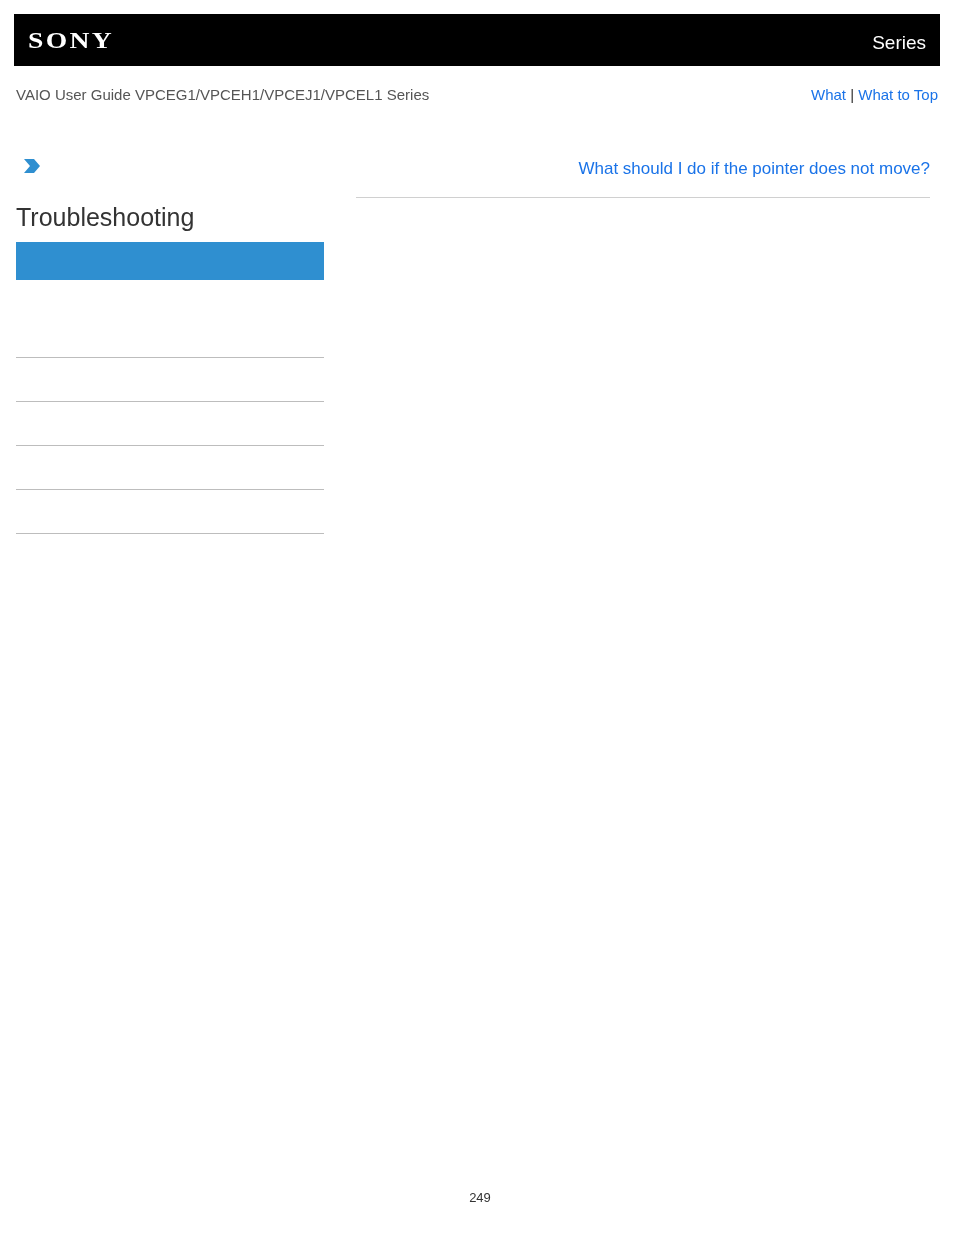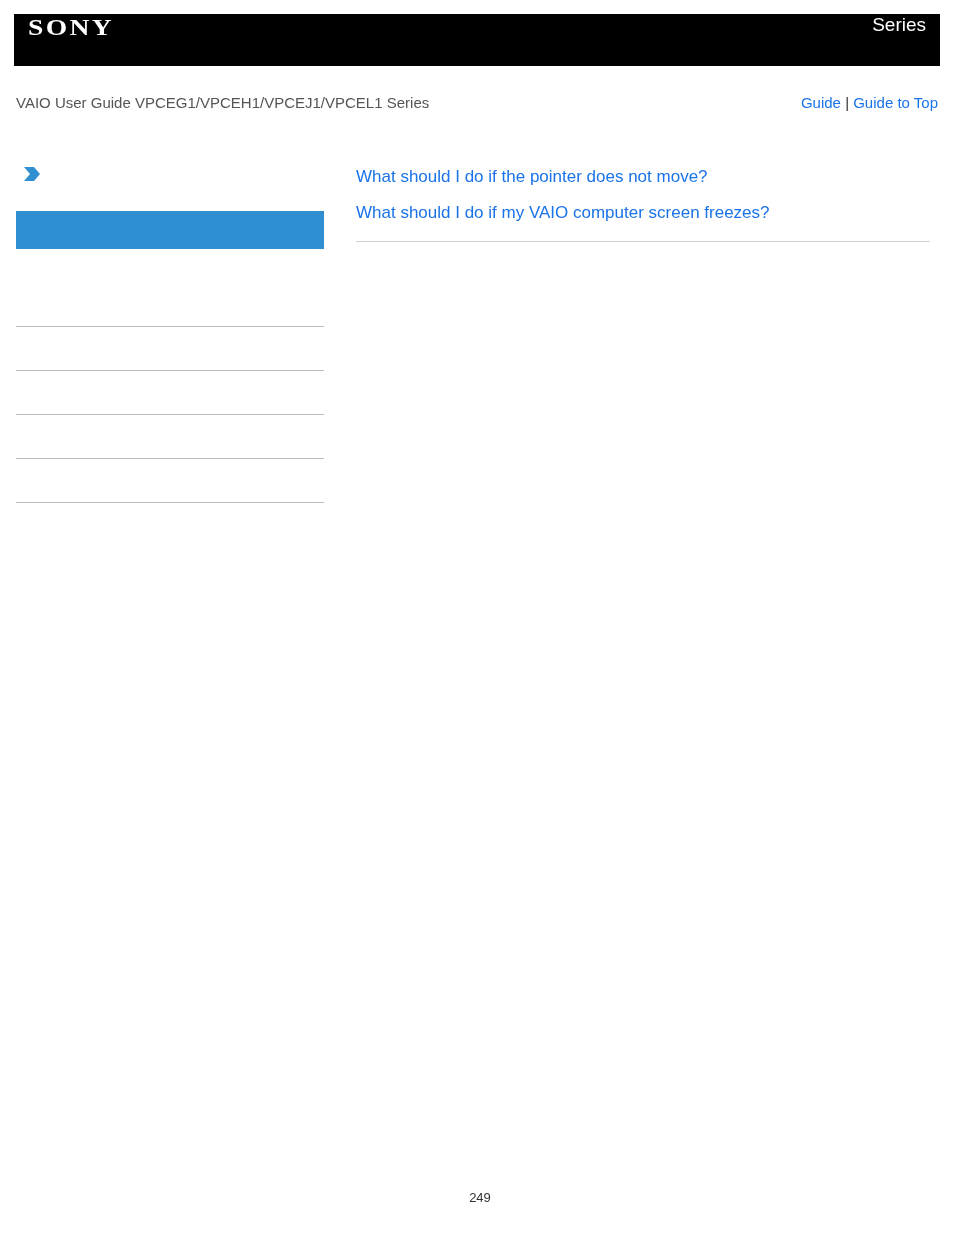--- a/index.html
+++ b/index.html
@@ -12,43 +12,43 @@
     position: relative;
     min-height: 1235px;
   }
   .page-wrap {
     padding: 14px 14px 0 14px;
   }
   .topbar {
     background: #000000;
     height: 52px;
     display: flex;
-    align-items: flex-start;
+    align-items: flex-end;
     justify-content: space-between;
-    padding: 0 14px;
+    padding: 12px 14px;
   }
   .sony-logo {
     color: #ffffff;
     font-weight: 800;
     font-size: 24px;
     letter-spacing: 2px;
     font-family: "Times New Roman", serif;
     transform: scaleX(1.15);
     transform-origin: left center;
   }
   .search-link {
     color: #ffffff;
     font-size: 19px;
     text-decoration: none;
   }
   .subhead {
     display: flex;
     justify-content: space-between;
     align-items: center;
-    padding: 28px 2px 12px 2px;
+    padding: 20px 2px 12px 2px;
     font-size: 15px;
   }
   .subhead-left {
     color: #555555;
   }
   .subhead-right {
     font-size: 15px;
   }
   .subhead-right a { color: #1a73e8; text-decoration: none; }
   .subhead-right .sep { color: #333; }
@@ -87,20 +87,21 @@
     border-bottom: 1px solid #bdbdbd;
     height: 44px;
   }
   .right-col {
     flex: 1;
     padding-left: 32px;
     padding-right: 10px;
   }
   .faq-list {
     list-style: none;
+    text-align: right;
   }
   .faq-list li {
     margin-bottom: 16px;
   }
   .faq-list a {
     color: #1a73e8;
     text-decoration: none;
     font-size: 17px;
   }
   .content-divider {
@@ -129,46 +130,46 @@
 <div class="page-wrap">
 
   <div class="topbar">
     <div class="sony-logo">SONY</div>
     <a href="#" class="search-link">Series</a>
   </div>
 
   <div class="subhead">
     <div class="subhead-left">VAIO User Guide VPCEG1/VPCEH1/VPCEJ1/VPCEL1 Series</div>
     <div class="subhead-right">
-      <a href="#">Guide</a><span class="sep"> | </span><a href="#">Guide to Top</a>
+      <a href="#">What</a><span class="sep"> | </span><a href="#">What to Top</a>
     </div>
   </div>
 
   <div class="main">
 
     <div class="left-col">
       <div class="chevron-icon">
         <svg width="16" height="14" viewBox="0 0 16 14">
           <path d="M0,0 L10,0 L16,7 L10,14 L0,14 L6,7 Z" fill="#2f8fd0"></path>
         </svg>
       </div>
+      <div class="section-title">Troubleshooting</div>
       <div class="highlight-bar"></div>
       <div class="nav-rows">
         <div class="nav-row"></div>
         <div class="nav-row"></div>
         <div class="nav-row"></div>
         <div class="nav-row"></div>
         <div class="nav-row"></div>
       </div>
     </div>
 
     <div class="right-col">
       <ul class="faq-list">
         <li><a href="#">What should I do if the pointer does not move?</a></li>
-        <li><a href="#">What should I do if my VAIO computer screen freezes?</a></li>
       </ul>
       <hr class="content-divider">
     </div>
 
   </div>
 
 
 </div>
 
 <div class="page-number">249</div>

